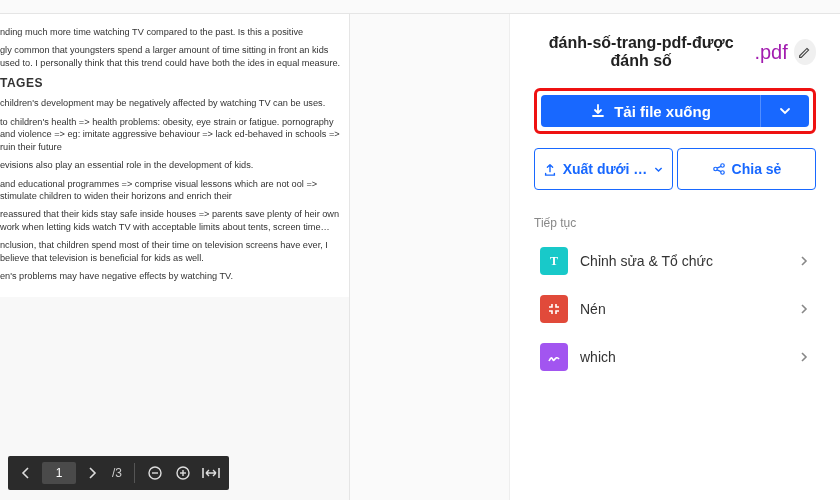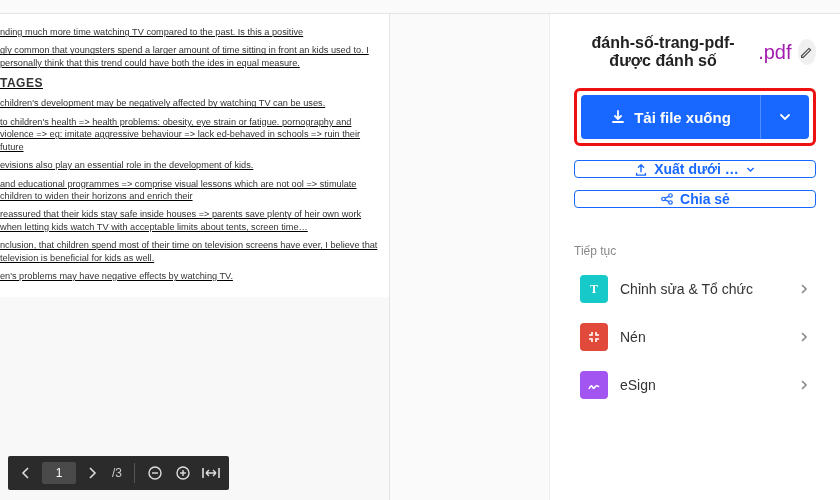--- a/index.html
+++ b/index.html
@@ -1,33 +1,33 @@
 <!DOCTYPE html>
 <html><head>
 <meta charset="utf-8">
 <style>
   * { box-sizing: border-box; margin: 0; padding: 0; }
   body { font-family: -apple-system, BlinkMacSystemFont, "Segoe UI", Arial, sans-serif; background: #fff; width: 840px; height: 500px; overflow: hidden; position: relative; }
   .topbar { height: 14px; border-bottom: 1px solid #e5e5e5; background: #fafafa; }
   .main { display: flex; height: calc(500px - 14px); }
-  .preview-pane { width: 390px; border-right: 1px solid #e5e5e5; position: relative; overflow: hidden; background: #f8f8f8; text-decoration: underline; }
+  .preview-pane { width: 350px; border-right: 1px solid #e5e5e5; position: relative; overflow: hidden; background: #f8f8f8; }
   .doc { background: #fff; padding: 6px 8px 8px 0; font-size: 9.2px; color: #333; line-height: 1.35; }
   .doc p { margin: 6px 0; }
   .doc .hd { font-weight: 700; letter-spacing: .5px; font-size: 12px; }
   .gap { flex: 0 0 160px; background: #fafafa; border-right: 1px solid #eee; }
   .right-pane { flex: 1; padding: 20px 24px 10px 24px; }
   .fname { display: flex; align-items: center; gap: 6px; margin-bottom: 18px; text-align: center; }
   .fname .title { font-weight: 700; font-size: 16px; color: #222; }
   .fname .ext { color: #a21caf; font-size: 20px; }
   .edit-circ { width: 26px; height: 26px; border-radius: 50%; background: #f0f0f0; display: flex; align-items: center; justify-content: center; margin-left: auto; cursor: pointer; }
   .highlight-wrap { border: 3px solid #e11; border-radius: 6px; padding: 4px; margin-bottom: 14px; }
-  .dl-row { display: flex; height: 44px; background: #1868ff; border-radius: 4px; overflow: hidden; }
+  .dl-row { display: flex; height: 32px; background: #1868ff; border-radius: 4px; overflow: hidden; }
   .dl-main { flex: 1; display: flex; align-items: center; justify-content: center; gap: 8px; color: #fff; font-weight: 600; font-size: 15px; cursor: pointer; border-right: 1px solid rgba(255,255,255,.25); }
   .dl-drop { width: 48px; display: flex; align-items: center; justify-content: center; cursor: pointer; }
-  .sec-row { display: flex; gap: 12px; margin-bottom: 36px; flex-direction: column; }
+  .sec-row { display: flex; gap: 4px; margin-bottom: 26px; }
   .sec-btn { flex: 1; height: 42px; border: 1px solid #1868ff; border-radius: 4px; display: flex; align-items: center; justify-content: center; gap: 6px; color: #1868ff; font-weight: 600; font-size: 14px; cursor: pointer; background: #fff; }
   .sec-btn .chev { margin-left: 0; }
   .cont-lbl { font-size: 12px; color: #888; margin-bottom: 10px; }
   .act-list { display: flex; flex-direction: column; gap: 6px; }
   .act-item { height: 42px; display: flex; align-items: center; gap: 12px; padding: 0 6px; cursor: pointer; border-radius: 4px; }
   .act-ic { width: 28px; height: 28px; border-radius: 4px; display: flex; align-items: center; justify-content: center; }
   .act-txt { font-size: 14px; color: #333; flex: 1; }
   .restart { display: flex; align-items: center; justify-content: center; gap: 8px; margin-top: 28px; color: #444; font-size: 14px; cursor: pointer; }
   
   .pdf-bar { position: absolute; left: 8px; bottom: 10px; height: 34px; background: #2b2b2b; border-radius: 2px; display: flex; align-items: center; padding: 0 6px; gap: 4px; }
@@ -168,21 +168,21 @@
         <svg width="12" height="12" viewBox="0 0 12 12">
             <path d="M4 2 L8 6 L4 10" stroke="#888" stroke-width="1.6" fill="none"></path>
           </svg>
       </div>
       <div class="act-item">
         <div class="act-ic" style="background:#a255f0">
             <svg width="16" height="16" viewBox="0 0 16 16">
               <path d="M3 12 C5 8 6 8 7 11 C8 13 10 6 13 10" stroke="#fff" stroke-width="1.6" fill="none"></path>
             </svg>
           </div>
-        <span class="act-txt">eSign</span>
+        <span class="act-txt">which</span>
         <svg width="12" height="12" viewBox="0 0 12 12">
             <path d="M4 2 L8 6 L4 10" stroke="#888" stroke-width="1.6" fill="none"></path>
           </svg>
       </div>
     </div>
 
   </div>
 </div>
 
 </body></html>

